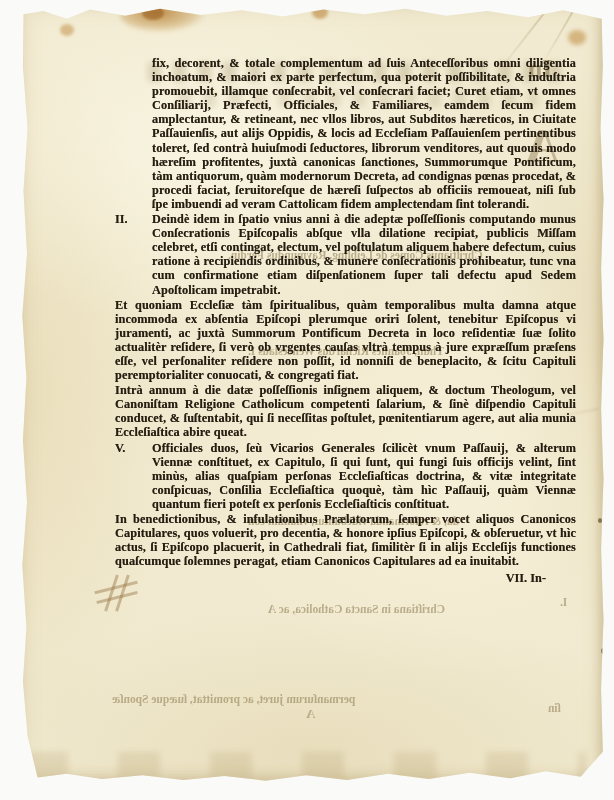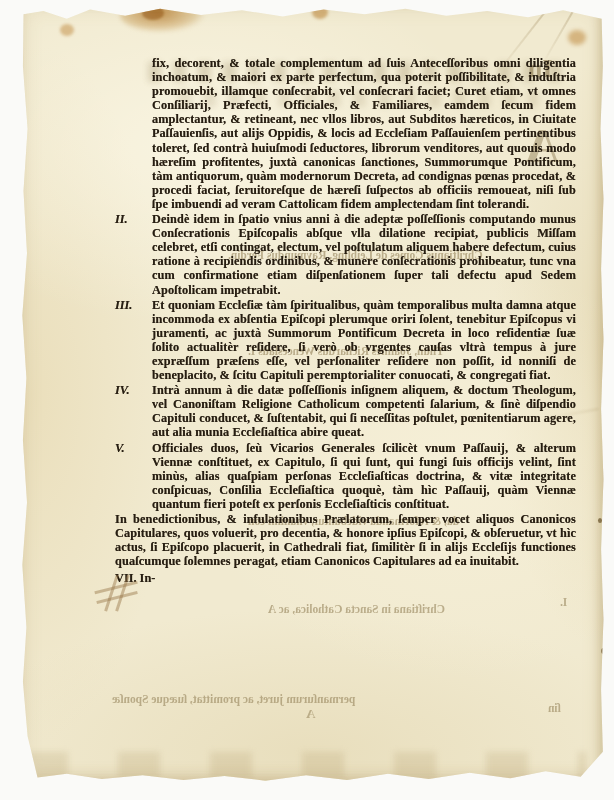--- a/index.html
+++ b/index.html
@@ -30,23 +30,23 @@
     );
   }
   .paper-shade{position:absolute;inset:0;pointer-events:none;
     box-shadow:inset 0 0 22px rgba(150,120,60,.20), inset -6px 0 10px rgba(150,120,60,.18), inset 0 -8px 12px rgba(150,120,60,.16);}
   .text-block{
     position:absolute;left:95px;top:52px;width:461px;
     color:#261d11;font-size:12.3px;line-height:14.1px;font-weight:bold;
     text-shadow:0 0 .5px rgba(38,29,17,.6);
   }
   .para{display:flex;margin-bottom:1px;}
-  .num{width:37px;flex:0 0 37px;font-style:italic;}
+  .num{width:37px;flex:0 0 37px;}
   .body-text{flex:1;text-align:justify;letter-spacing:.1px;}
-  .catchword{margin-top:3px;padding-right:30px;}
+  .catchword{margin-top:3px;text-align:right;padding-right:30px;}
   
   .st{
     position:absolute;transform:scaleX(-1);color:#8d7a50;opacity:.55;
     font-weight:bold;font-size:11.5px;filter:blur(.4px);white-space:nowrap;
   }
   .st-heading-in{left:508px;top:50px;font-size:26px;opacity:.6;}
   .st-big-a{left:505px;top:118px;font-size:48px;opacity:.45;line-height:1;}
   .st-sig{left:286px;top:702px;font-size:13px;opacity:.5;}
   .smudge{
     position:absolute;height:20px;opacity:.8;pointer-events:none;
@@ -101,25 +101,23 @@
   <div class="text-block">
     <div class="para">
       <div class="num"></div>
       <div class="body-text">fix, decorent, &amp; totale complementum ad ſuis Anteceſſoribus omni diligentia inchoatum, &amp; maiori ex parte perfectum, qua poterit poſſibilitate, &amp; induſtria promouebit, illamque conſecrabit, vel conſecrari faciet; Curet etiam, vt omnes Conſiliarij, Præfecti, Officiales, &amp; Familiares, eamdem ſecum fidem amplectantur, &amp; retineant, nec vllos libros, aut Subditos hæreticos, in Ciuitate Paſſauienſis, aut alijs Oppidis, &amp; locis ad Eccleſiam Paſſauienſem pertinentibus toleret, ſed contrà huiuſmodi ſeductores, librorum venditores, aut quouis modo hæreſim profitentes, juxtà canonicas ſanctiones, Summorumque Pontificum, tàm antiquorum, quàm modernorum Decreta, ad condignas pœnas procedat, &amp; procedi faciat, ſeruitoreſque de hæreſi ſuſpectos ab officiis remoueat, niſi ſub ſpe imbuendi ad veram Cattolicam fidem amplectendam ſint tolerandi.</div>
     </div>
     <div class="para">
       <div class="num">II.</div>
       <div class="body-text">Deindè idem in ſpatio vnius anni à die adeptæ poſſeſſionis computando munus Conſecrationis Epiſcopalis abſque vlla dilatione recipiat, publicis Miſſam celebret, etſi contingat, electum, vel poſtulatum aliquem habere defectum, cuius ratione à recipiendis ordinibus, &amp; munere conſecrationis prohibeatur, tunc vna cum confirmatione etiam diſpenſationem ſuper tali defectu apud Sedem Apoſtolicam impetrabit.</div>
     </div>
     <div class="para">
-      <div class="num">III.</div>
       <div class="body-text">Et quoniam Eccleſiæ tàm ſpiritualibus, quàm temporalibus multa damna atque incommoda ex abſentia Epiſcopi plerumque oriri ſolent, tenebitur Epiſcopus vi juramenti, ac juxtà Summorum Pontificum Decreta in loco reſidentiæ ſuæ ſolito actualitèr reſidere, ſi verò ob vrgentes cauſas vltrà tempus à jure expræſſum præſens eſſe, vel perſonaliter reſidere non poſſit, id nonniſi de beneplacito, &amp; ſcitu Capituli peremptorialiter conuocati, &amp; congregati fiat.</div>
     </div>
     <div class="para">
-      <div class="num">IV.</div>
       <div class="body-text">Intrà annum à die datæ poſſeſſionis inſignem aliquem, &amp; doctum Theologum, vel Canoniſtam Religione Catholicum competenti ſalarium, &amp; ſinè diſpendio Capituli conducet, &amp; ſuſtentabit, qui ſi neceſſitas poſtulet, pœnitentiarum agere, aut alia munia Eccleſiaſtica abire queat.</div>
     </div>
     <div class="para">
       <div class="num">V.</div>
       <div class="body-text">Officiales duos, ſeù Vicarios Generales ſcilicèt vnum Paſſauij, &amp; alterum Viennæ conſtituet, ex Capitulo, ſi qui ſunt, qui fungi ſuis officijs velint, ſint minùs, alias quaſpiam perſonas Eccleſiaſticas doctrina, &amp; vitæ integritate conſpicuas, Conſilia Eccleſiaſtica quoquè, tàm hìc Paſſauij, quàm Viennæ quantum fieri poteſt ex perſonis Eccleſiaſticis conſtituat.</div>
     </div>
     <div class="para">
       <div class="body-text">In benedictionibus, &amp; infulationibus Prælatorum, ſemper vocet aliquos Canonicos Capitulares, quos voluerit, pro decentia, &amp; honore ipſius Epiſcopi, &amp; obſeruetur, vt hìc actus, ſi Epiſcopo placuerit, in Cathedrali fiat, ſimilitèr ſi in alijs Eccleſijs functiones quaſcumque ſolemnes peragat, etiam Canonicos Capitulares ad ea inuitabit.</div>
     </div>
     <div class="catchword">VII. In-</div>

